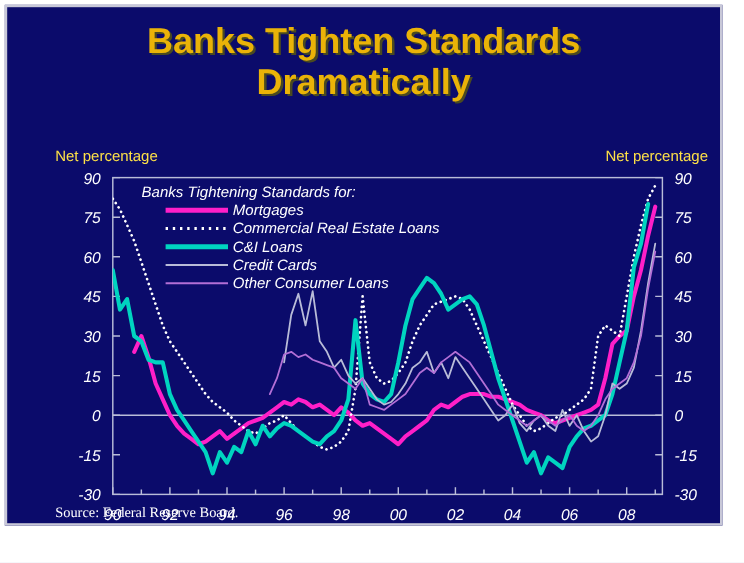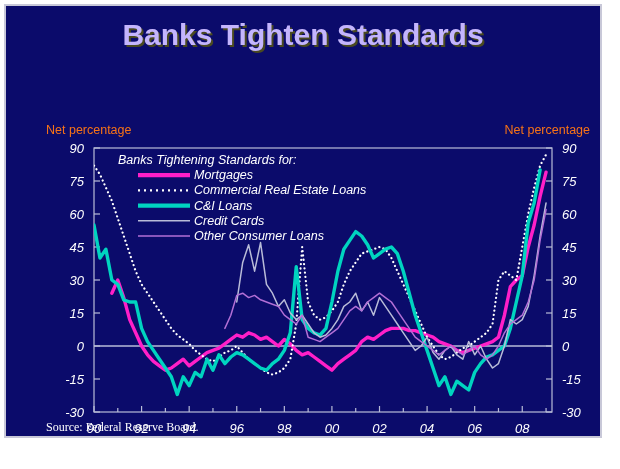--- a/index.html
+++ b/index.html
@@ -3,26 +3,26 @@
 <meta charset="utf-8">
 <style>
   html,body{margin:0;padding:0;background:#ffffff;}
   body{width:620px;height:469px;overflow:hidden;font-family:"Liberation Sans",sans-serif;}
   #slide{
     position:absolute;left:4px;top:4px;width:598px;height:434px;
     background:#0b0b6b;border:2px solid #c8c8d8;box-sizing:border-box;
   }
   #title{
     position:absolute;left:0;top:12px;width:100%;text-align:center;
-    color:#c4b5fd;font-weight:bold;font-size:30px;line-height:34px;
+    color:#eab308;font-weight:bold;font-size:30px;line-height:34px;
     letter-spacing:0px;
     text-shadow:2px 2px 0 #4a4a20;
   }
   .axlabel{
-    position:absolute;color:#f97316;font-size:12.5px;white-space:nowrap;
+    position:absolute;color:#fde047;font-size:12.5px;white-space:nowrap;
   }
   #np-left{left:40px;top:117px;}
   #np-right{right:10px;top:117px;}
   #source{
     position:absolute;left:40px;top:414px;color:#ffffff;font-size:12px;white-space:nowrap;font-family:Liberation Serif, serif;
   }
   #plotwrap{position:absolute;left:0;top:0;width:598px;height:434px;font-style:italic;}
   svg{display:block;}
   .ytick,.xtick{fill:#ffffff;font-size:13px;font-family:"Liberation Sans",sans-serif;}
   .ytick{text-anchor:end;}
@@ -31,20 +31,21 @@
   .legendtxt{fill:#ffffff;font-size:12.5px;font-family:"Liberation Sans",sans-serif;}
   .legendhdr{fill:#ffffff;font-size:12.5px;font-family:"Liberation Sans",sans-serif;}
 </style>
 </head>
 <body>
 
 <div id="slide">
 
   <div id="title">
     <div>Banks Tighten Standards</div>
+    <div>Dramatically</div>
   </div>
 
   <div class="axlabel" id="np-left">Net percentage</div>
   <div class="axlabel" id="np-right">Net percentage</div>
 
   <div id="plotwrap">
     <svg id="chart" width="598" height="434" viewBox="0 0 598 434">
         <rect x="88" y="142" width="458" height="264" fill="none" stroke="#b9bcd8" stroke-width="1.2"></rect>
         <line x1="88" y1="340" x2="546" y2="340" stroke="#b9bcd8" stroke-width="1.3"></line>
         <line x1="88" y1="142" x2="94" y2="142" stroke="#b9bcd8" stroke-width="1.2"></line>

